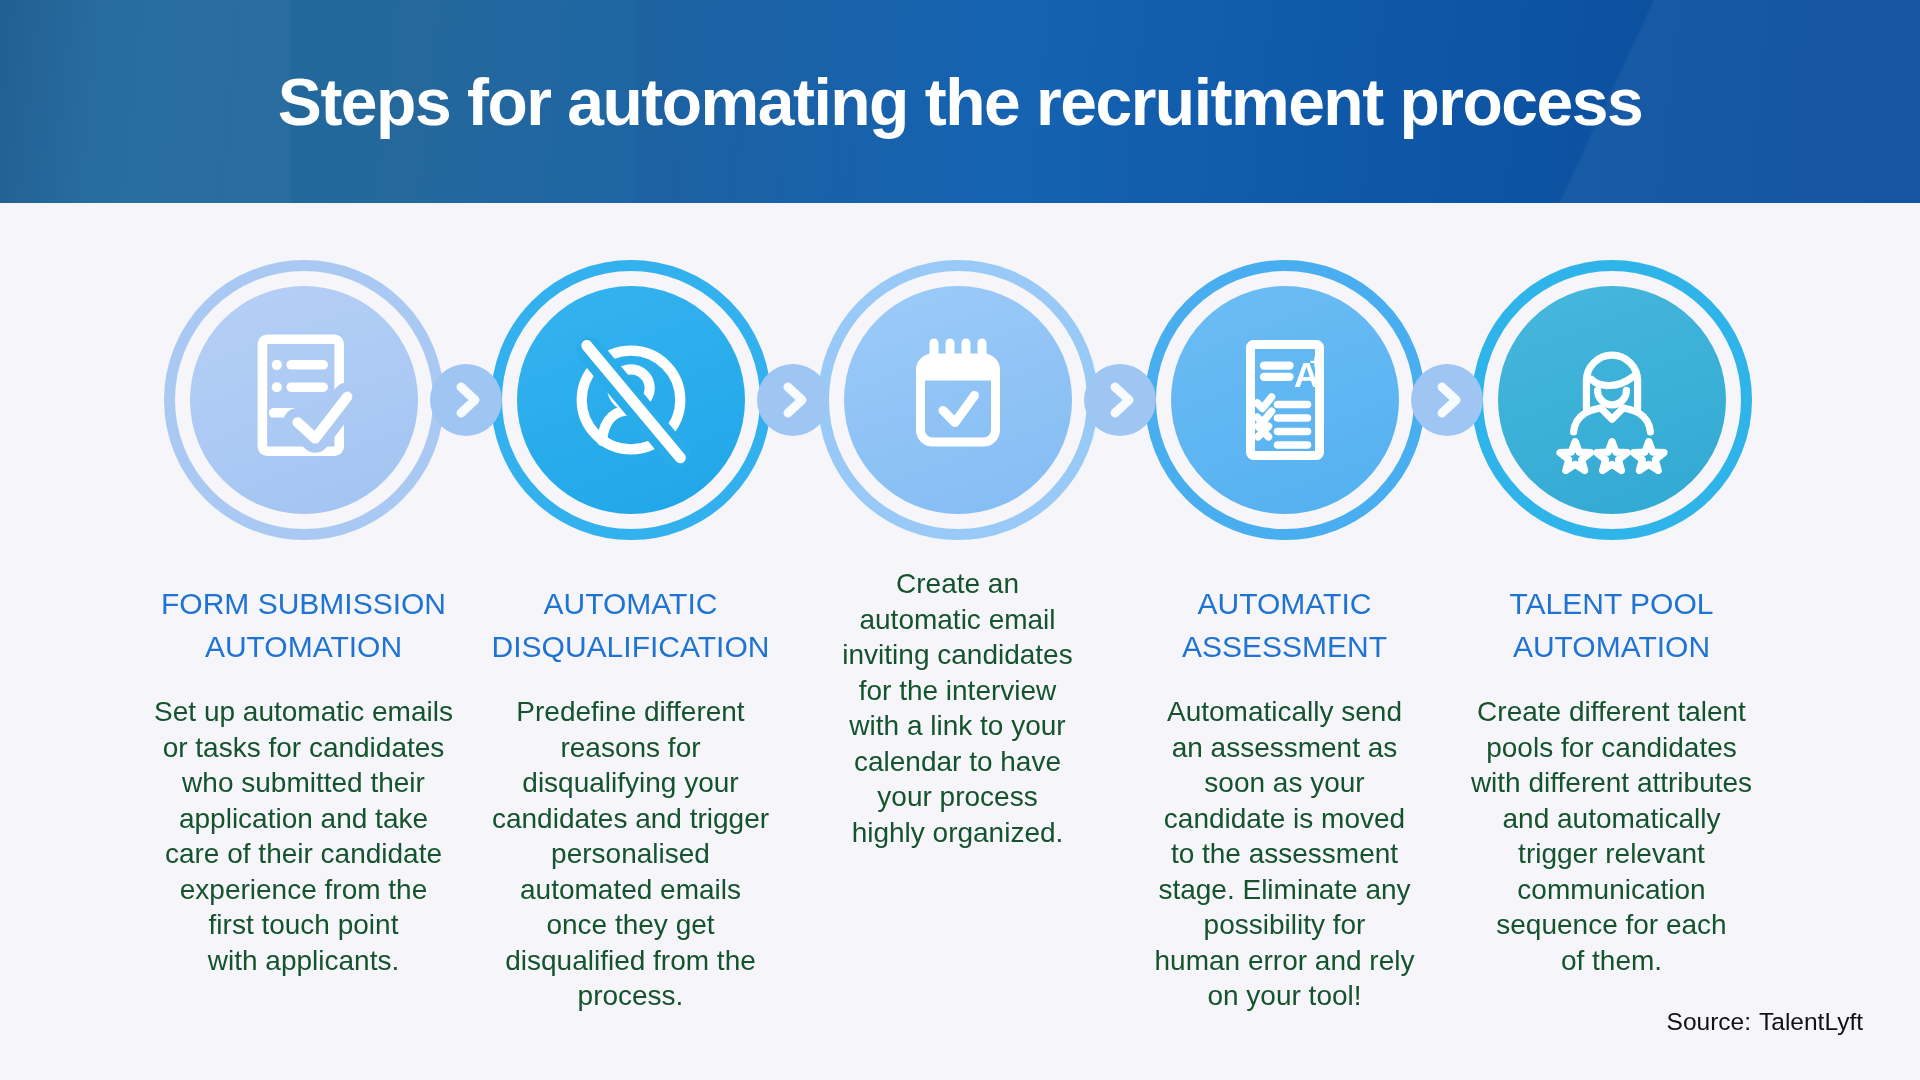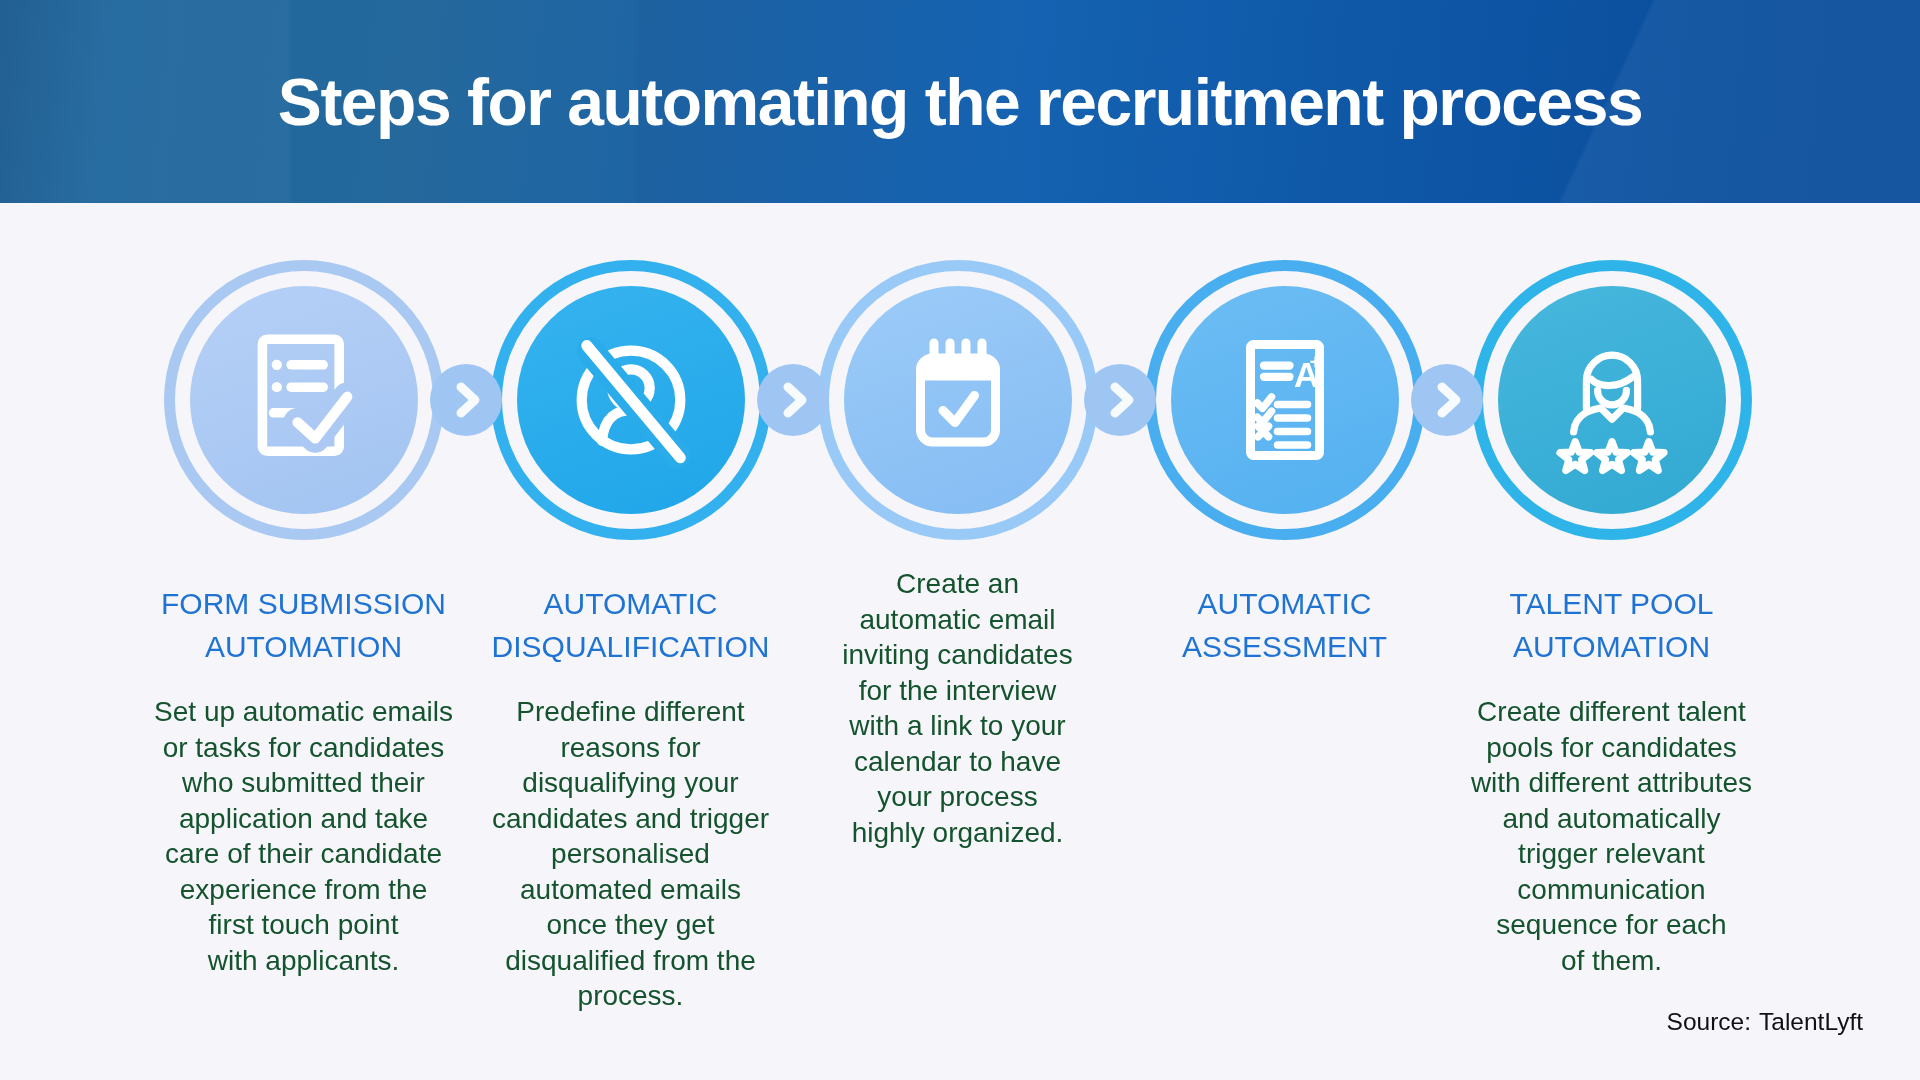--- a/index.html
+++ b/index.html
@@ -183,20 +183,29 @@
             <line x1="32" y1="67.5" x2="39" y2="74.5" stroke-width="5"></line>
             <line x1="39" y1="67.5" x2="32" y2="74.5" stroke-width="5"></line>
             <line x1="45" y1="71" x2="65" y2="71" stroke-width="5"></line>
             <line x1="45" y1="80" x2="65" y2="80" stroke-width="5"></line>
           </svg>
         </span>
       </div>
     </div>
     <div class="step-title">AUTOMATIC
 ASSESSMENT</div>
+    <div class="step-desc">Automatically send
+an assessment as
+soon as your
+candidate is moved
+to the assessment
+stage. Eliminate any
+possibility for
+human error and rely
+on your tool!</div>
   </div>
 
   <div class="step s5">
     <div class="circle-outer">
       <div class="circle-inner">
         <span class="icon">
           <svg width="160" height="160" viewBox="0 0 100 100" fill="none" stroke="#FFFFFF" stroke-width="4.5" stroke-linecap="round" stroke-linejoin="round">
             <path d="M34,55 V38 a16,16 0 0 1 32,0 V55"></path>
             <path d="M37,37 C42,42.5 54,42.5 63,35.5"></path>
             <path d="M41,44 a9,9 0 0 0 18,0"></path>

